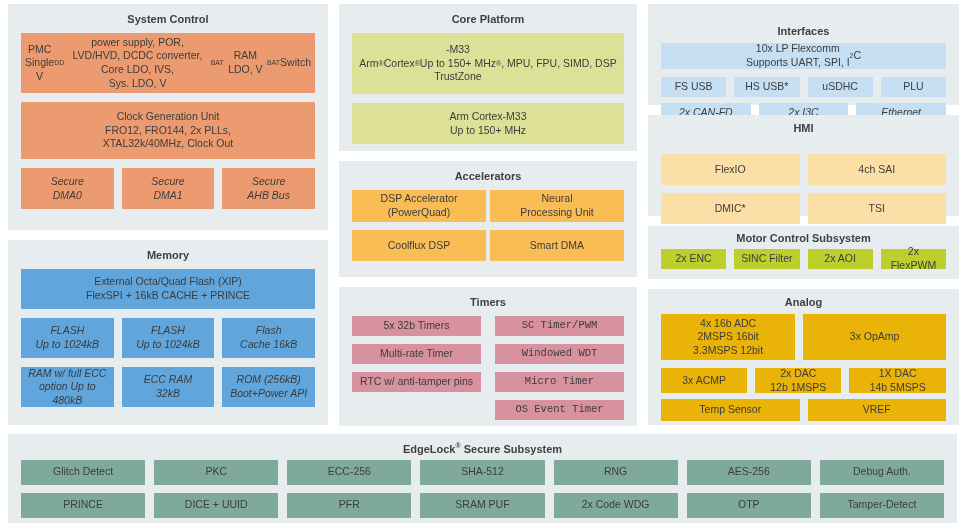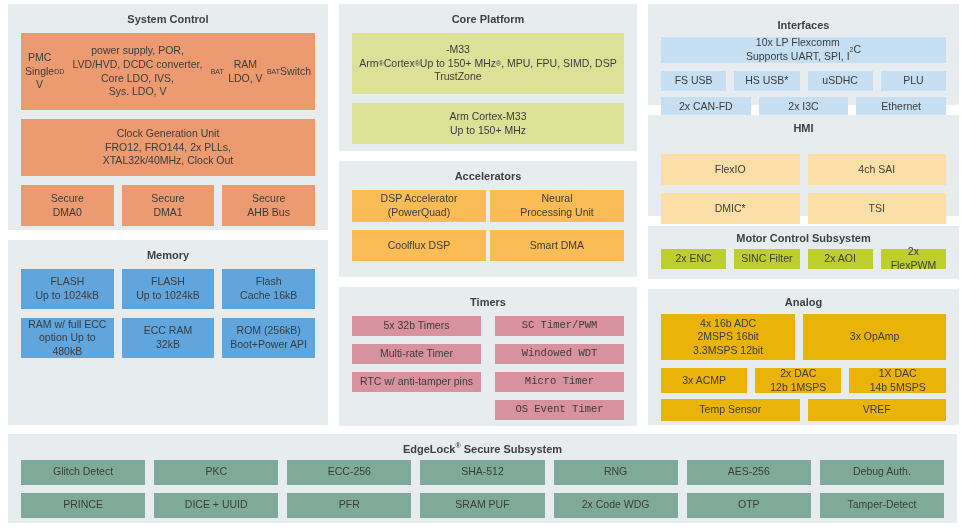--- a/index.html
+++ b/index.html
@@ -43,29 +43,29 @@
   .c-pink   { background: #d8919e; }
   .c-ltblue { background: #c6dff3; }
   .c-ltyel  { background: #fcdfa6; }
   .c-lime   { background: #becf2d; }
   .c-purple { background: #eab308; }
   .c-teal   { background: #7faa9a; }
 
   .mb8 { margin-bottom: 8px; }
   .mb9 { margin-bottom: 9px; }
 
-  .g3 { display: grid; grid-template-columns: 1fr 1fr 1fr; gap: 8px; }
+  .g3 { display: grid; grid-template-columns: 1fr 1fr 1fr; gap: 8px; font-style: italic; }
   .g2 { display: grid; grid-template-columns: 1fr 1fr; gap: 8px 4px; }
   .g4 { display: grid; grid-template-columns: repeat(4, 1fr); gap: 8px; }
   .g7 { display: grid; grid-template-columns: repeat(7, 1fr); gap: 8px 9px; }
 
   .h20 { height: 20px; } .h22 { height: 22px; } .h25 { height: 25px; }
   .h26 { height: 26px; } .h31 { height: 31px; } .h32 { height: 32px; }
   .h40 { height: 40px; } .h41 { height: 41px; } .h46 { height: 46px; }
-  .h57 { height: 57px; } .h61 { height: 61px; } .h71 { height: 77px; }
+  .h57 { height: 57px; } .h61 { height: 61px; } .h71 { height: 60px; }
 
   .timers-grid { display: grid; grid-template-columns: 1fr 1fr; gap: 8px 14px; }
   .tcol1 { grid-column: 1; } .tcol2 { grid-column: 2; font-family: Liberation Mono, monospace; }
 
   .analog-r1 { display: grid; grid-template-columns: 0.94fr 1fr; gap: 8px; }
   .analog-r2 { display: grid; grid-template-columns: 1fr 1fr 1.12fr; gap: 8px; }
 
   .edgelock { margin-top: 8px; }
 </style>
 </head>
@@ -83,20 +83,21 @@
         <div class="blk c-orange h57 mb9">Clock Generation Unit<br>FRO12, FRO144, 2x PLLs,<br>XTAL32k/40MHz, Clock Out</div>
         <div class="g3">
           <div class="blk c-orange h41">Secure<br>DMA0</div>
           <div class="blk c-orange h41">Secure<br>DMA1</div>
           <div class="blk c-orange h41">Secure<br>AHB Bus</div>
         </div>
       </div>
 
       <div class="panel" style="height:185px">
         <h3>Memory</h3>
+        <div class="blk c-blue h40 mb9">External Octa/Quad Flash (XIP)<br>FlexSPI + 16kB CACHE + PRINCE</div>
         <div class="g3 mb9">
           <div class="blk c-blue h40">FLASH<br>Up to 1024kB</div>
           <div class="blk c-blue h40">FLASH<br>Up to 1024kB</div>
           <div class="blk c-blue h40">Flash<br>Cache 16kB</div>
         </div>
         <div class="g3">
           <div class="blk c-blue h40">RAM w/ full ECC<br>option Up to 480kB</div>
           <div class="blk c-blue h40">ECC RAM<br>32kB</div>
           <div class="blk c-blue h40">ROM (256kB)<br>Boot+Power API</div>
         </div>
@@ -133,21 +134,21 @@
           <div class="blk c-pink h20 tcol1">RTC w/ anti-tamper pins</div>
           <div class="blk c-pink h20 tcol2">Micro Timer</div>
           <div class="blk c-pink h20 tcol2">OS Event Timer</div>
         </div>
       </div>
     </div>
 
     <div class="col">
 
       <div class="panel" style="height:101px">
-        <h3 style="padding:15px 0 6px">Interfaces</h3>
+        <h3 style="padding:21px 0 6px">Interfaces</h3>
         <div class="blk c-ltblue h26 mb8">10x LP Flexcomm<br>Supports UART, SPI, I<sup>2</sup>C</div>
         <div class="g4" style="margin-bottom:6px">
           <div class="blk c-ltblue h20">FS USB</div>
           <div class="blk c-ltblue h20">HS USB*</div>
           <div class="blk c-ltblue h20">uSDHC</div>
           <div class="blk c-ltblue h20">PLU</div>
         </div>
         <div class="g3">
           <div class="blk c-ltblue h20">2x CAN-FD</div>
           <div class="blk c-ltblue h20">2x I3C</div>

